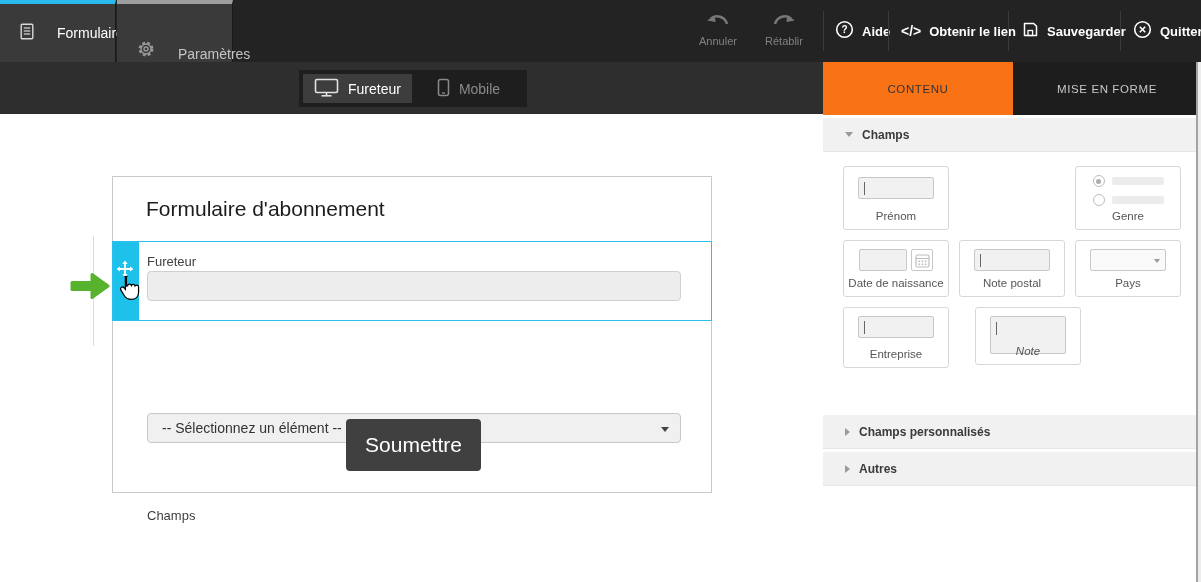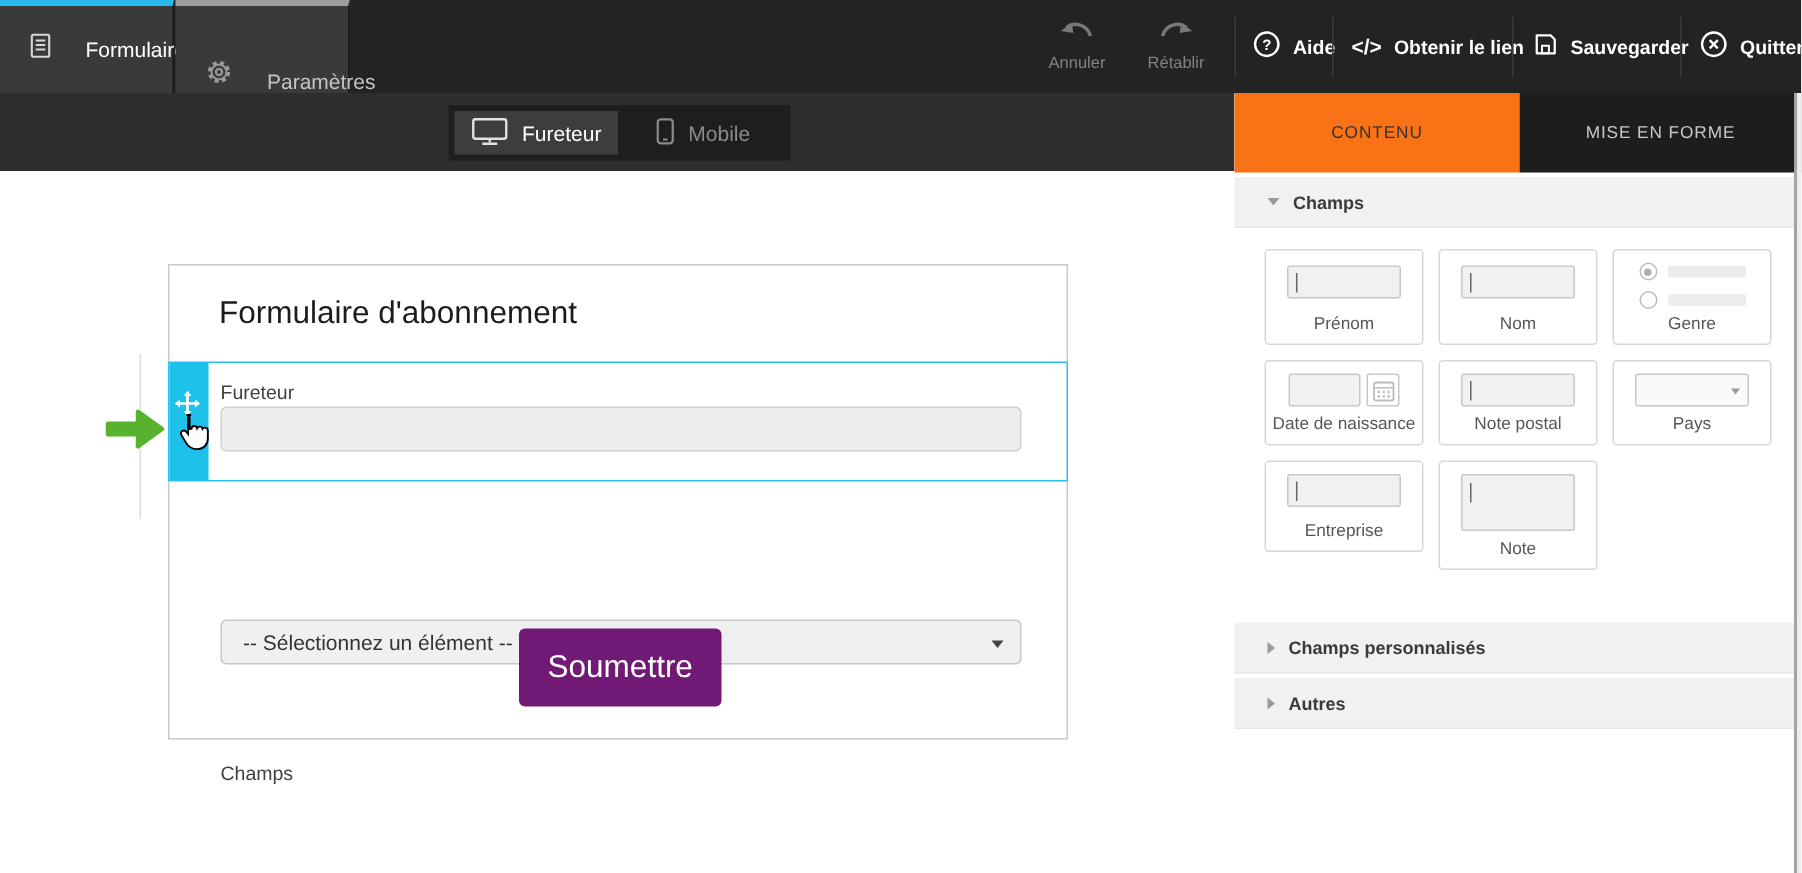--- a/index.html
+++ b/index.html
@@ -74,21 +74,21 @@
     position:absolute; left:146px; top:348px; width:534px; height:30px;
     background:#f0f0f0; border:1px solid #c6c6c6; border-radius:4px;
     display:flex; align-items:center; padding:0 14px; font-size:14px; color:#333; cursor:pointer;
   }
   .caret-down {
     position:absolute; right:11px; top:13px; width:0; height:0;
     border-left:4px solid transparent; border-right:4px solid transparent; border-top:5px solid #444;
   }
   .submit-btn {
     position:absolute; left:233px; top:242px; width:135px; height:52px;
-    background:#701a75; border:none; border-radius:4px; color:#fff; font-size:21px;
+    background:#404040; border:none; border-radius:4px; color:#fff; font-size:21px;
     font-family:"Liberation Sans", sans-serif; cursor:pointer;
   }
 
   .green-arrow { position:absolute; left:70px; top:157px; }
   .move-icon { position:absolute; left:116px; top:146px; }
   .hand-cursor { position:absolute; left:117px; top:161px; }
 
   
   .panel { position:absolute; left:823px; top:62px; width:378px; height:520px; background:#fff; }
   .panel-tab {
@@ -308,28 +308,20 @@
     </div>
 
     <div class="fcard" style="left:20px; top:104px; height:64px;">
       <div class="prev">
           <div class="mini-input">
             <span class="mi-caret"></span>
           </div>
         </div>
       <span class="fcap">Prénom</span>
     </div>
-    <div class="fcard" style="left:136px; top:104px; height:64px;">
-      <div class="prev">
-          <div class="mini-input">
-            <span class="mi-caret"></span>
-          </div>
-        </div>
-      <span class="fcap">Nom</span>
-    </div>
     <div class="fcard" style="left:252px; top:104px; height:64px;">
       <div class="prev tight">
         <div class="genre-rows">
           <div class="gr">
               <span class="radio sel"></span>
               <span class="bar"></span>
             </div>
           <div class="gr">
               <span class="radio"></span>
               <span class="bar"></span>
@@ -375,21 +367,21 @@
     </div>
 
     <div class="fcard" style="left:20px; top:245px; height:61px;">
       <div class="prev tight">
           <div class="mini-input">
             <span class="mi-caret"></span>
           </div>
         </div>
       <span class="fcap">Entreprise</span>
     </div>
-    <div class="fcard" style="left:136px; top:245px; height:73px;">
+    <div class="fcard" style="left:152px; top:245px; height:58px;font-style:italic;">
       <div class="prev tight">
           <div class="mini-area">
             <span class="mi-caret"></span>
           </div>
         </div>
       <span class="fcap">Note</span>
     </div>
 
     <div class="secbar sec-perso">
       <span class="tri-right"></span>

